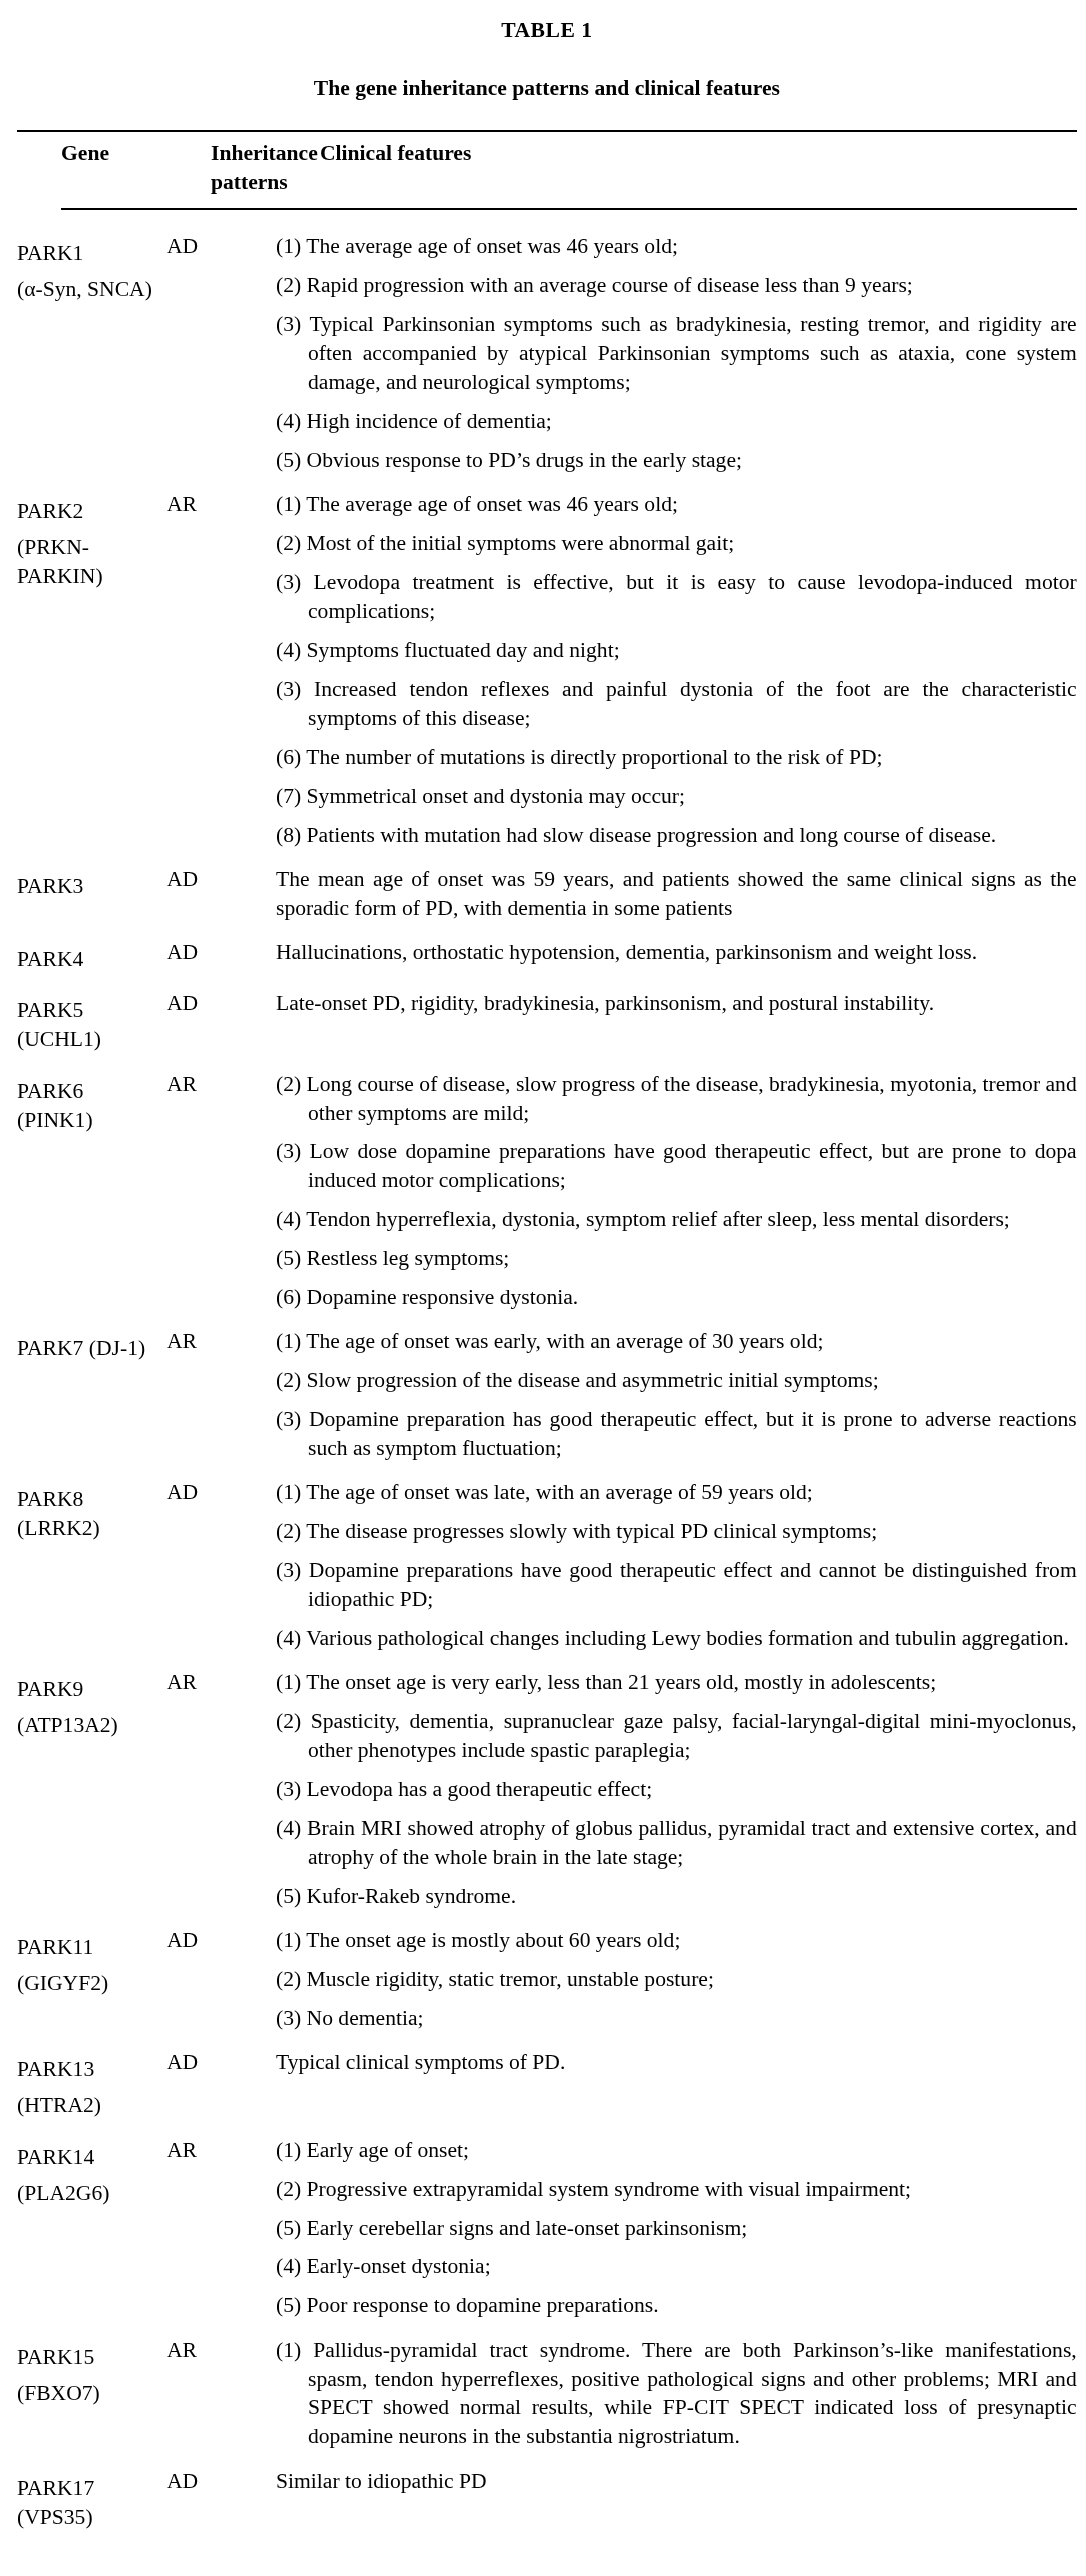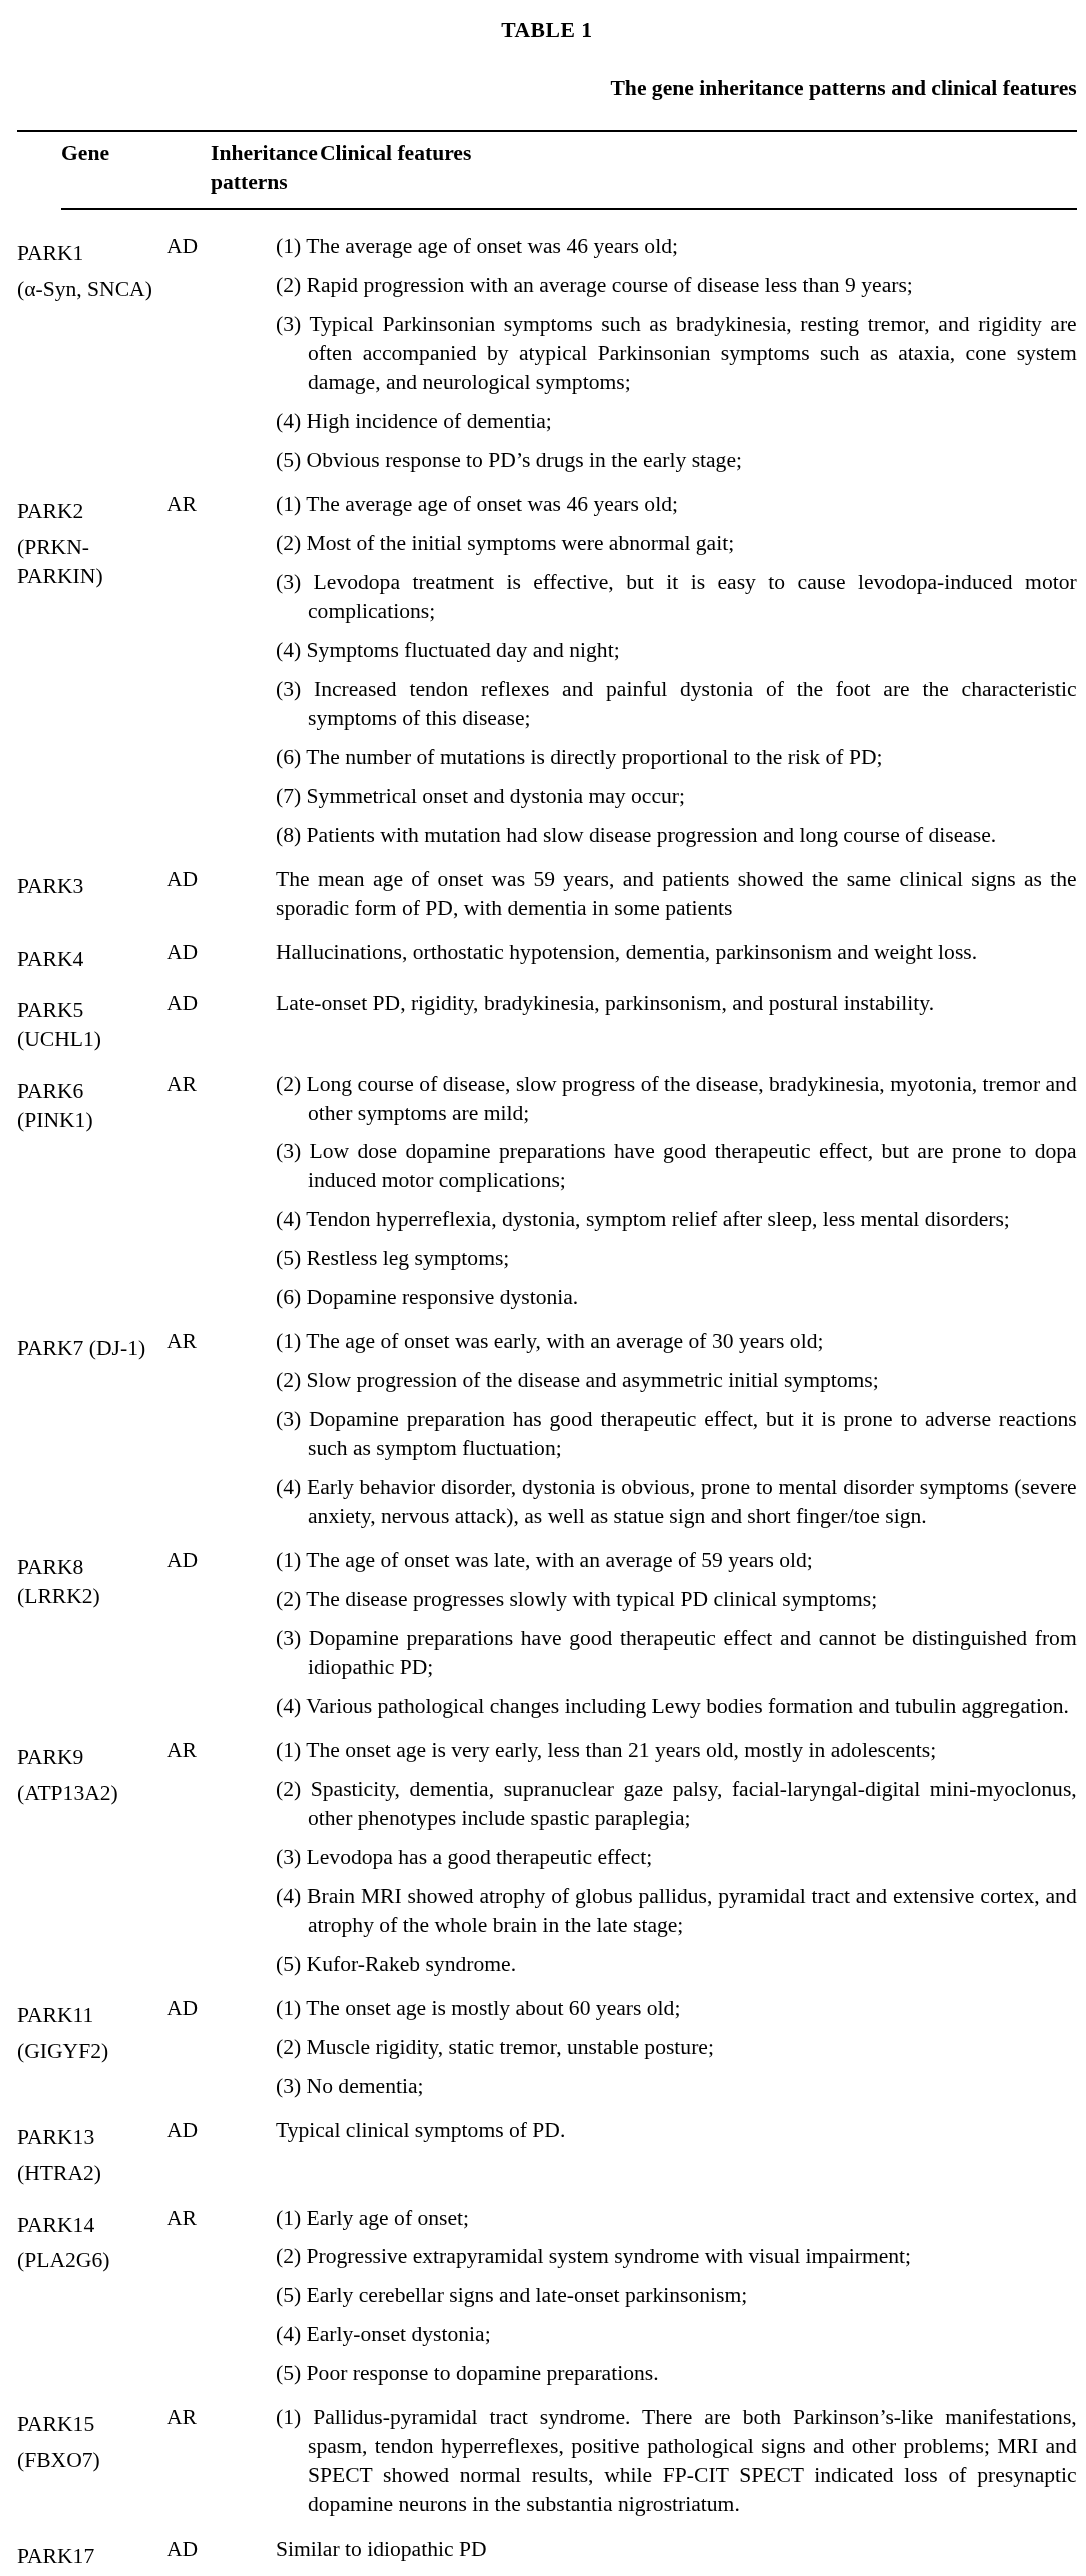--- a/index.html
+++ b/index.html
@@ -19,21 +19,21 @@
     padding: 5.2px 9.3px 20.6px 17px;
     box-sizing: border-box;
   }
   .table-label {
     text-align: center;
     font-weight: bold;
     letter-spacing: 0.5px;
     margin-top: 11px;
   }
   .table-title {
-    text-align: right;
+    text-align: center;
     font-weight: bold;
     margin-top: 29px;
   }
   .gene-table {
     margin-top: 27px;
     border-top: 2.6px solid #000;
   }
   .thead {
     display: grid;
     grid-template-columns: 150px 109px 1fr;
@@ -164,21 +164,20 @@
 
   <div class="row">
     <div class="cell gene-cell">
             <div class="gene-line">PARK7 (DJ-1)</div>
           </div>
     <div class="cell inh-cell">AR</div>
     <div class="cell feat-cell">
             <div class="feature hang">(1) The age of onset was early, with an average of 30 years old;</div>
             <div class="feature hang">(2) Slow progression of the disease and asymmetric initial symptoms;</div>
             <div class="feature hang">(3) Dopamine preparation has good therapeutic effect, but it is prone to adverse reactions such as symptom fluctuation;</div>
-            <div class="feature hang">(4) Early behavior disorder, dystonia is obvious, prone to mental disorder symptoms (severe anxiety, nervous attack), as well as statue sign and short finger/toe sign.</div>
           </div>
   </div>
 
   <div class="row">
     <div class="cell gene-cell">
             <div class="gene-line">PARK8 (LRRK2)</div>
           </div>
     <div class="cell inh-cell">AD</div>
     <div class="cell feat-cell">
             <div class="feature hang">(1) The age of onset was late, with an average of 59 years old;</div>

